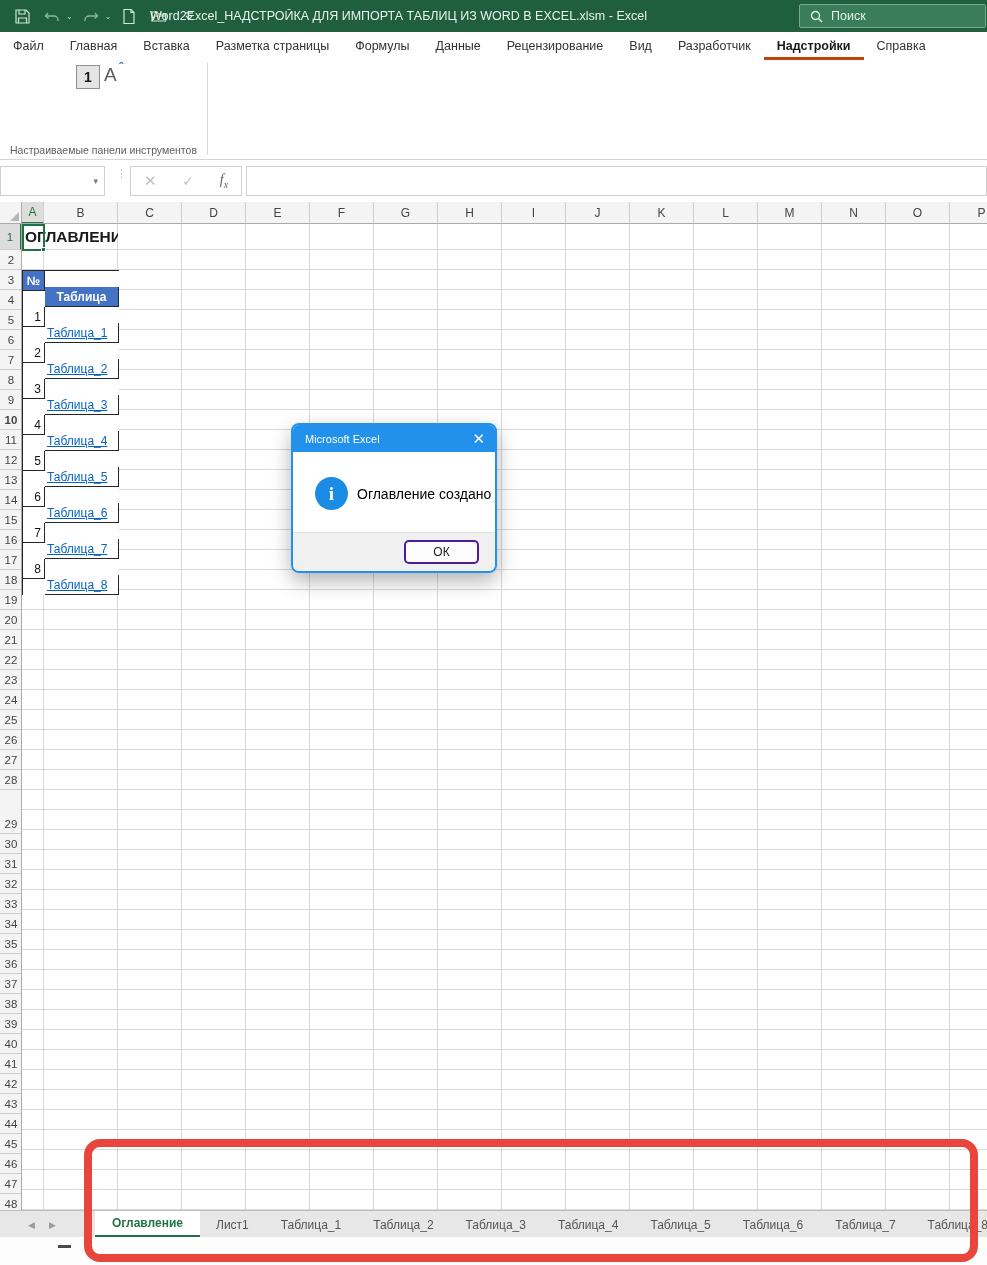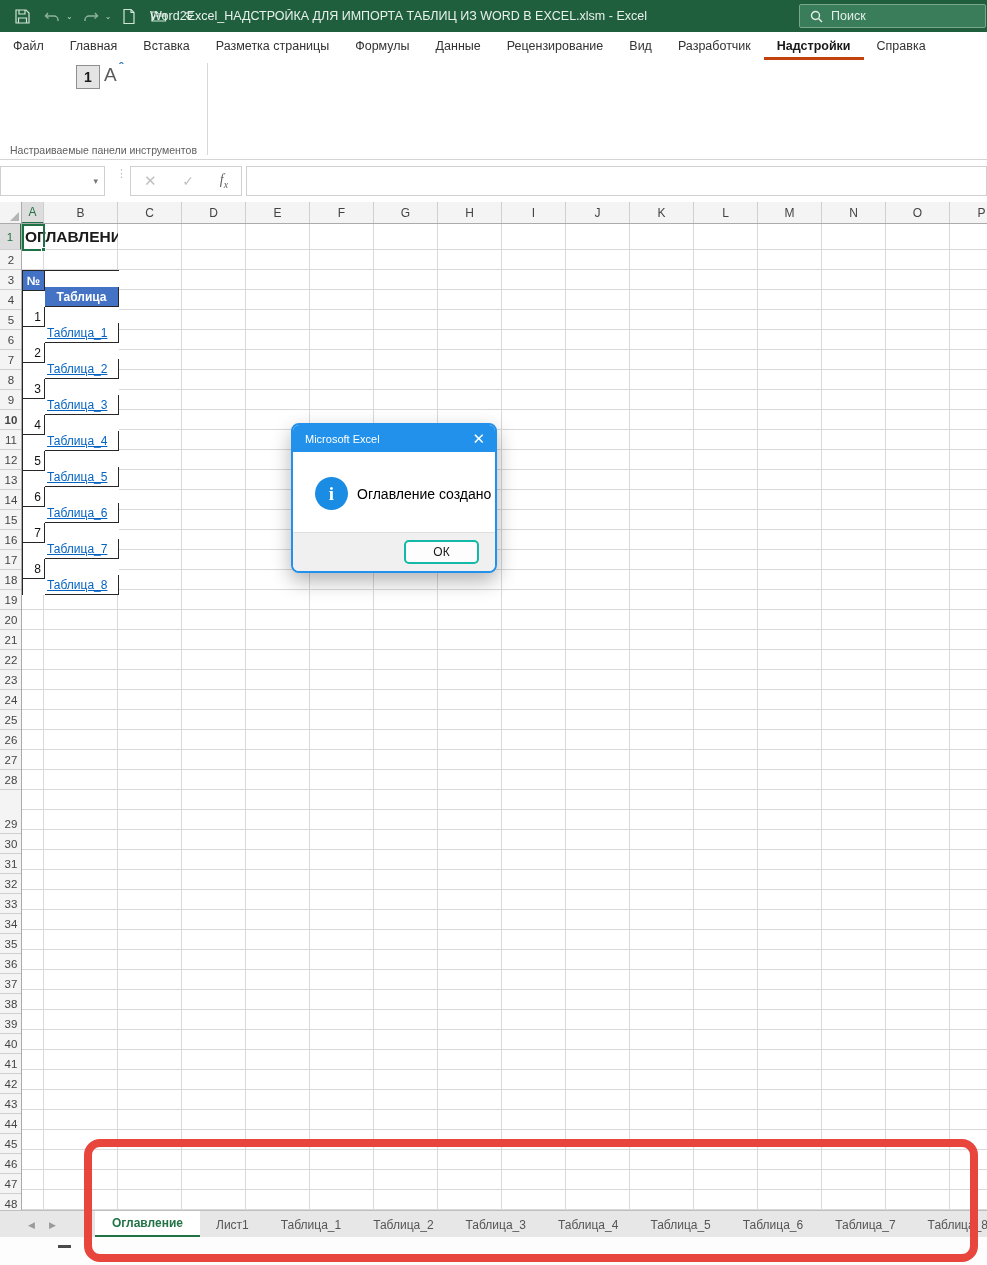--- a/index.html
+++ b/index.html
@@ -80,21 +80,21 @@
   .status-dash { position:absolute; left:58px; top:8px; width:13px; height:3px; background:#4a4a4a; }
 
   
   .dialog { position:absolute; left:291px; top:423px; width:206px; height:150px; background:#fff; border:2px solid #2191EB; border-radius:8px; overflow:hidden; box-shadow:0 8px 20px rgba(0,0,0,0.30); z-index:40; }
   .dlg-title { position:absolute; left:0; top:0; width:100%; height:27px; background:#2191EB; color:#fff; font-size:11px; display:flex; align-items:center; padding-left:12px; }
   .dlg-close { position:absolute; right:10px; top:0; height:27px; display:flex; align-items:center; color:#fff; font-size:15px; }
   .dlg-body { position:absolute; left:0; top:27px; width:100%; height:84px; background:#fff; }
   .info-icon { position:absolute; left:22px; top:25px; width:33px; height:33px; border-radius:50%; background:#1B8CE3; color:#fff; display:flex; align-items:center; justify-content:center; font-family:"Liberation Serif", serif; font-weight:bold; font-size:19px; }
   .dlg-msg { position:absolute; left:64px; top:0; height:84px; display:flex; align-items:center; font-size:14px; color:#000; }
   .dlg-footer { position:absolute; left:0; bottom:0; width:100%; height:39px; background:#F0F0F0; border-top:1px solid #E0E0E0; }
-  .ok-btn { position:absolute; right:16px; top:7px; width:75px; height:24px; background:#FDFDFD; border:2px solid #14b8a6; border-radius:5px; font-size:12px; color:#1a1a1a; display:flex; align-items:center; justify-content:center; }
+  .ok-btn { position:absolute; right:16px; top:7px; width:75px; height:24px; background:#FDFDFD; border:2px solid #4c1d95; border-radius:5px; font-size:12px; color:#1a1a1a; display:flex; align-items:center; justify-content:center; }
 
   
   .annotation { position:absolute; left:84px; top:1139px; width:894px; height:123px; border:8px solid #E8463D; border-radius:16px; z-index:50; pointer-events:none; }
 </style>
 </head>
 <body>
 
 <div id="app">
 
   <div class="titlebar">

